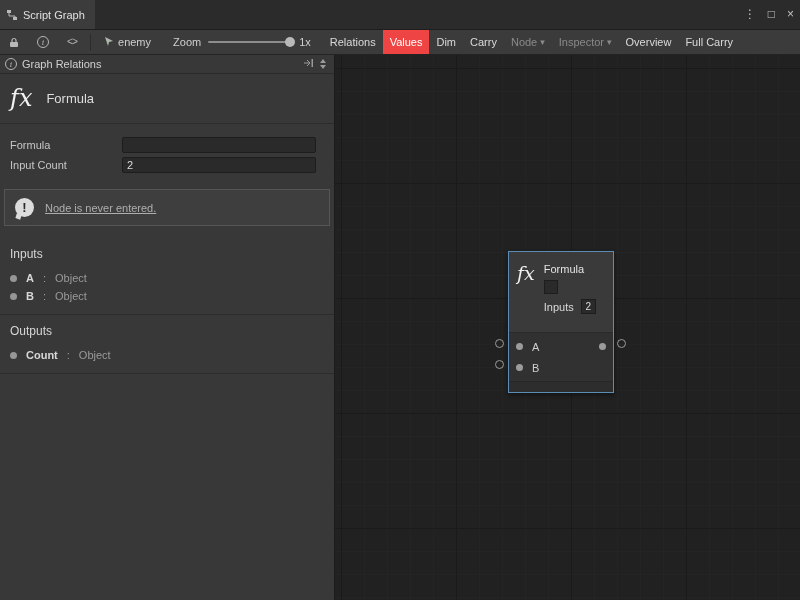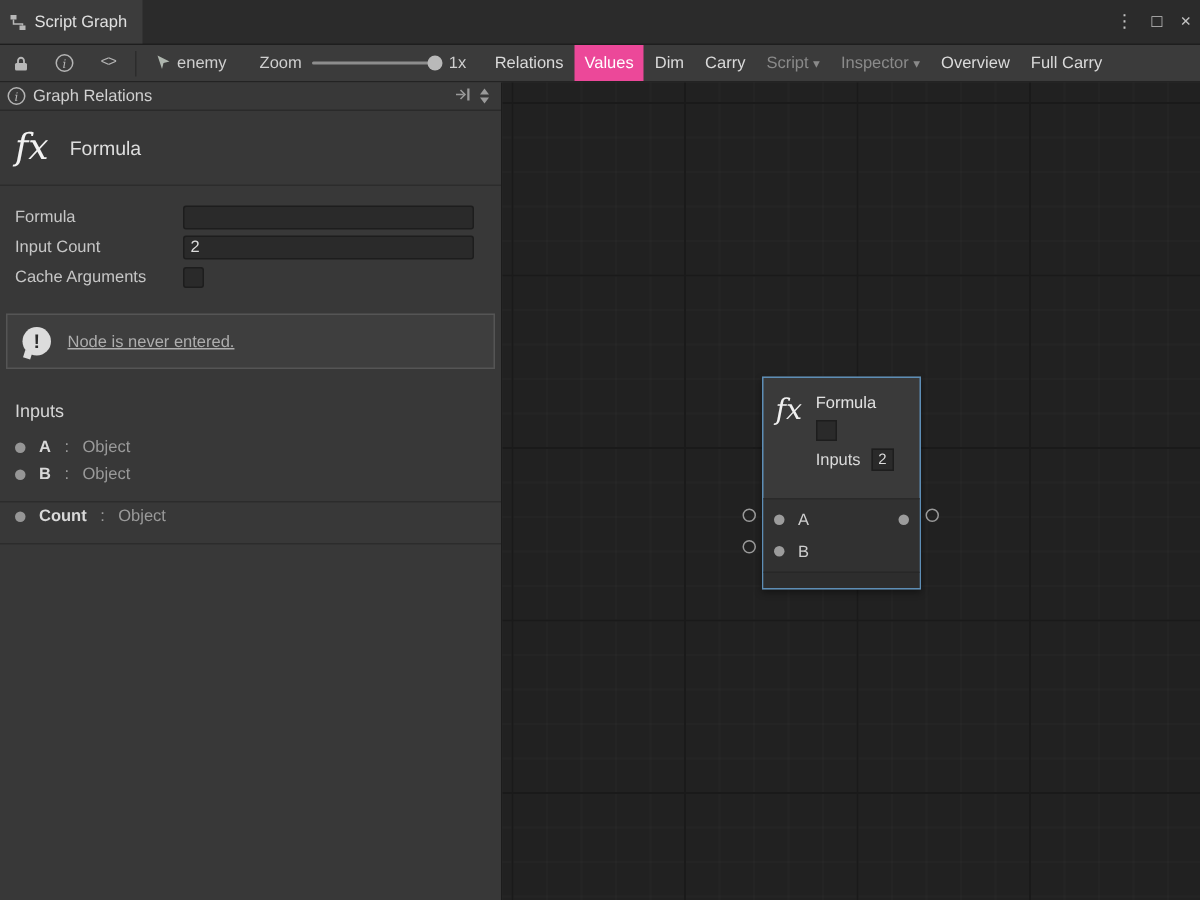--- a/index.html
+++ b/index.html
@@ -20,21 +20,21 @@
     display:flex; align-items:center; justify-content:center; font-size:8px; font-style:italic;
     font-family:"DejaVu Serif", serif; color:#b5b5b5; }
   .code-glyph { font-family:"Liberation Mono", monospace; font-size:10px; color:#b5b5b5; letter-spacing:-1px; }
   .tb-sep { width:1px; height:17px; background:#2c2c2c; margin:0 4px; }
   .graph-ref { display:flex; align-items:center; gap:3px; padding:0 8px; color:#cfcfcf; }
   .zoom-wrap { display:flex; align-items:center; gap:7px; padding:0 4px 0 14px; color:#cfcfcf; }
   .zoom-track { position:relative; width:84px; height:2px; background:#8d8d8d; border-radius:1px; }
   .zoom-thumb { position:absolute; right:-3px; top:-4px; width:10px; height:10px; border-radius:50%; background:#b9b9b9; }
   .tb-buttons { display:flex; height:100%; margin-left:8px; }
   .tb-btn { display:flex; align-items:center; gap:3px; padding:12px 7px; color:#dadada; font-size:11px; height:100%; cursor:default; }
-  .tb-btn.active { background:#ec4899; color:#ffffff;text-align:right; }
+  .tb-btn.active { background:#ef4444; color:#ffffff;text-align:right; }
   .tb-btn.disabled { color:#8a8a8a; }
   .chev { font-size:9px; }
 
   
   .main { display:flex; height:556px; }
   .inspector { width:335px; background:#383838; border-right:1px solid #1c1c1c; display:flex; flex-direction:column; }
 
   .insp-header { height:19px; display:flex; align-items:center; gap:5px; padding:0 5px;
     background:#383838; border-bottom:1px solid #2a2a2a; }
   .insp-header .title { color:#d0d0d0; }
@@ -159,21 +159,21 @@
     <span class="tb-btn active">
         <span>Values</span>
       </span>
     <span class="tb-btn">
         <span>Dim</span>
       </span>
     <span class="tb-btn">
         <span>Carry</span>
       </span>
     <span class="tb-btn disabled">
-      <span>Script</span>
+      <span>Node</span>
       <span class="chev">▾</span>
     </span>
     <span class="tb-btn disabled">
       <span>Inspector</span>
       <span class="chev">▾</span>
     </span>
     <span class="tb-btn">
         <span>Overview</span>
       </span>
     <span class="tb-btn">
@@ -210,24 +210,20 @@
 
     <div class="fields">
       <div class="field-row">
         <span class="field-label">Formula</span>
         <input class="field-input" value="" style="">
       </div>
       <div class="field-row">
         <span class="field-label">Input Count</span>
         <input class="field-input" value="2" style="">
       </div>
-      <div class="field-row">
-        <span class="field-label">Cache Arguments</span>
-        <span class="checkbox"></span>
-      </div>
     </div>
 
     <div class="warning-box">
       <span class="warning-icon">!</span>
       <span class="warning-text">Node is never entered.</span>
     </div>
 
     <div class="section">
       <div class="section-header">Inputs</div>
       <div class="port-row">
@@ -238,20 +234,21 @@
       </div>
       <div class="port-row">
         <span class="port-dot"></span>
         <span class="port-name">B</span>
         <span class="port-sep">:</span>
         <span class="port-type">Object</span>
       </div>
     </div>
 
     <div class="section">
+      <div class="section-header">Outputs</div>
       <div class="port-row">
         <span class="port-dot"></span>
         <span class="port-name">Count</span>
         <span class="port-sep">:</span>
         <span class="port-type">Object</span>
       </div>
     </div>
 
   </div>
 

